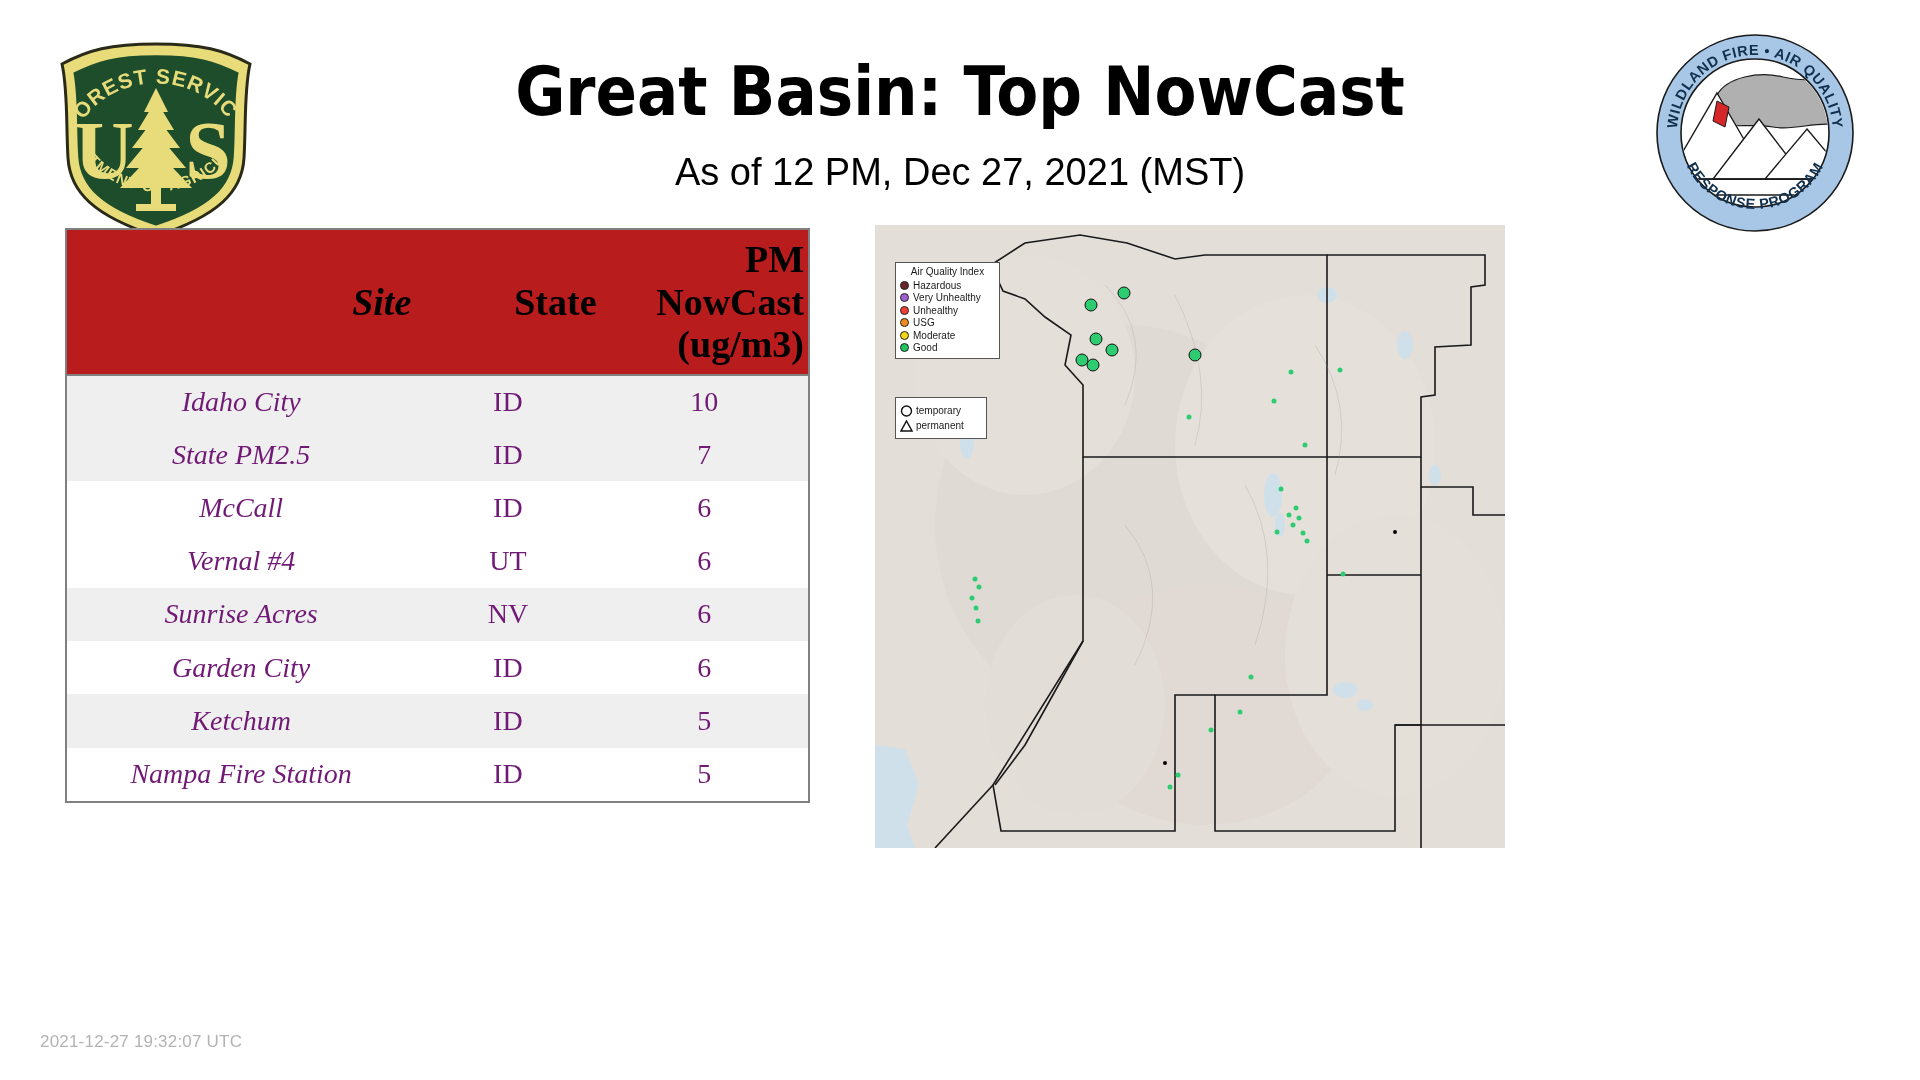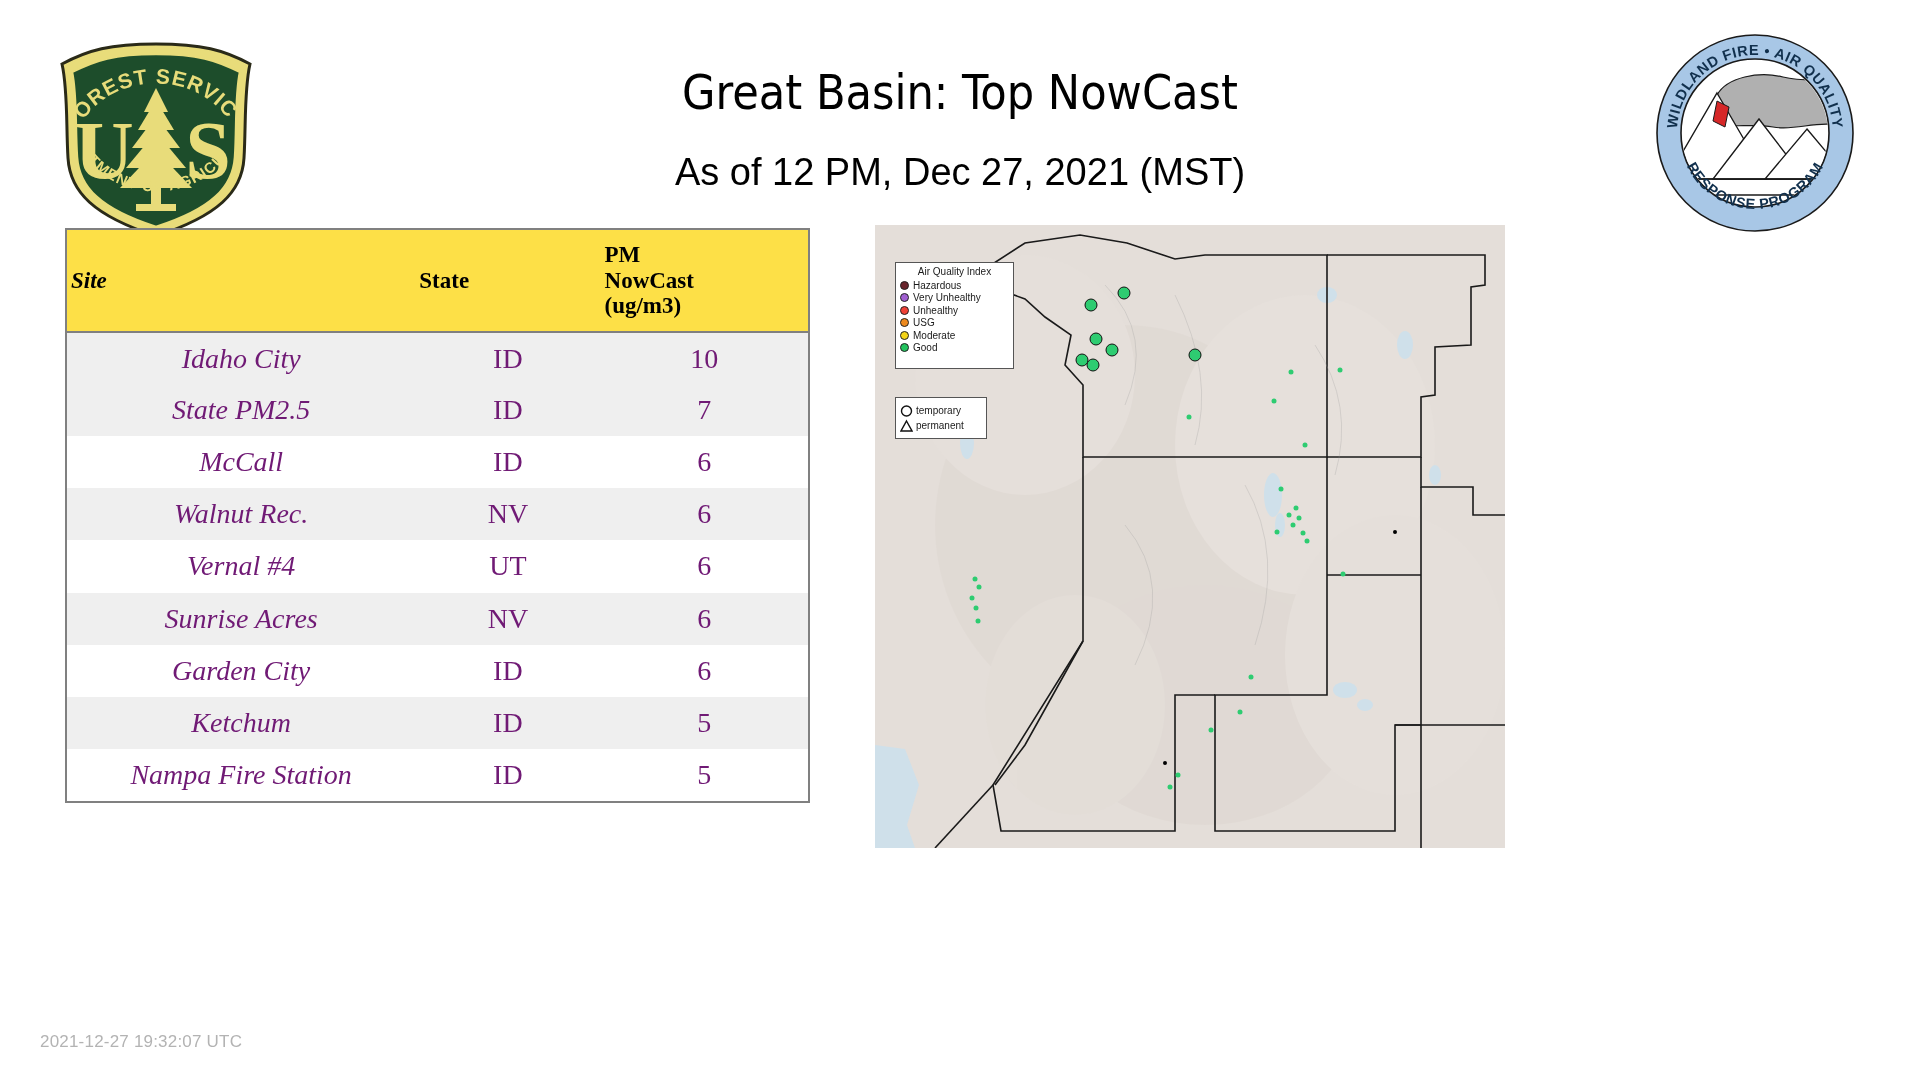--- a/index.html
+++ b/index.html
@@ -14,21 +14,21 @@
 
   
   #fs-logo { position:absolute; left:48px; top:30px; width:216px; height:210px; }
   #wf-logo { position:absolute; left:1655px; top:33px; width:200px; height:200px; }
 
   #title {
     position:absolute; left:300px; top:52px; width:1320px;
     text-align:center;
     font-family:"Liberation Sans Narrow","DejaVu Sans Condensed","Liberation Sans", sans-serif;
     font-stretch:condensed;
-    font-size:48px; line-height:80px; font-weight:400; color:#000;
+    font-size:68px; line-height:80px; font-weight:700; color:#000;
     white-space:nowrap;
   }
   #subtitle {
     position:absolute; left:300px; top:148px; width:1320px;
     text-align:center;
     font-family:"Liberation Sans","DejaVu Sans", sans-serif;
     font-size:38px; line-height:48px; font-weight:400; color:#000;
     white-space:nowrap;
   }
 
@@ -36,24 +36,24 @@
   #table-wrap {
     position:absolute; left:65px; top:228px; width:745px; height:575px;
     border:2px solid #808080; background:#fff;
   }
   table.nowcast {
     width:100%; height:100%;
     border-collapse:collapse;
     font-family:"Liberation Serif","DejaVu Serif", serif;
   }
   table.nowcast thead th {
-    background:#fde047;
+    background:#b91c1c;
     border-bottom:2px solid #808080;
-    font-weight:bold; font-size:23px; color:#000;
-    text-align:left; vertical-align:middle;
+    font-weight:bold; font-size:38px; color:#000;
+    text-align:right; vertical-align:middle;
     padding:8px 4px; height:102px;
     line-height:1.12;
   }
   table.nowcast tbody td {
     font-size:28px; color:#701a75; text-align:center;
     vertical-align:middle; height:47px; padding:2px 4px;
     border:none;
   }
   table.nowcast tbody tr.odd td { background:#efefef; }
   table.nowcast tbody tr.even td { background:#ffffff; }
@@ -68,21 +68,21 @@
     overflow:hidden;
   }
   #map svg { display:block; }
 
   .legend-box {
     position:absolute; background:#ffffff;
     border:1px solid #555; 
     font-family:"Liberation Sans","DejaVu Sans", sans-serif;
     color:#1a1a1a;
   }
-  #aqi-legend { left:20px; top:37px; width:119px; padding:3px 4px 14px 4px; }
+  #aqi-legend { left:20px; top:37px; width:105px; padding:3px 4px 4px 4px; }
   #aqi-legend .lg-title { font-size:10px; text-align:center; margin-bottom:2px; line-height:11px; }
   #aqi-legend .lg-row { display:flex; align-items:center; height:12.5px; }
   #aqi-legend .swatch {
     width:9px; height:9px; border-radius:50%;
     border:1px solid #222; margin-right:4px; flex:none;
   }
   #aqi-legend .lg-label { font-size:10px; line-height:11px; white-space:nowrap; }
 
   #sym-legend { left:20px; top:172px; width:92px; padding:5px 4px; }
   #sym-legend .sym-row { display:flex; align-items:center; height:15px; }
@@ -198,25 +198,20 @@
           <td class="col-pm">10</td>
         </tr>
         <tr class="odd">
           <td class="col-site">State PM2.5</td>
           <td class="col-state">ID</td>
           <td class="col-pm">7</td>
         </tr>
         <tr class="even">
           <td class="col-site">McCall</td>
           <td class="col-state">ID</td>
-          <td class="col-pm">6</td>
-        </tr>
-        <tr class="odd">
-          <td class="col-site">Walnut Rec.</td>
-          <td class="col-state">NV</td>
           <td class="col-pm">6</td>
         </tr>
         <tr class="even">
           <td class="col-site">Vernal #4</td>
           <td class="col-state">UT</td>
           <td class="col-pm">6</td>
         </tr>
         <tr class="odd">
           <td class="col-site">Sunrise Acres</td>
           <td class="col-state">NV</td>

